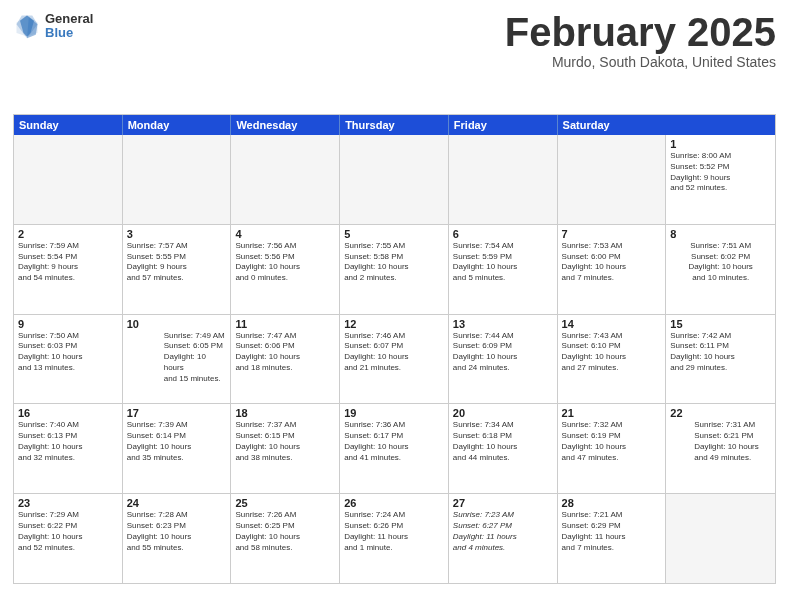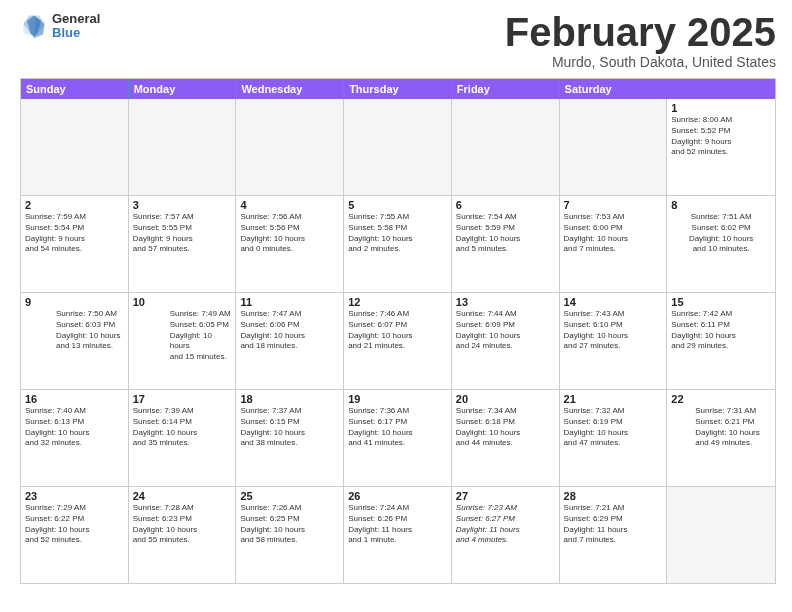--- a/index.html
+++ b/index.html
@@ -6,23 +6,24 @@
     body {
       font-family: Arial, sans-serif;
       background: #fff;
       width: 792px;
       height: 612px;
       overflow: hidden;
     }
     .page {
       width: 792px;
       height: 592px;
-      padding: 12px 16px 8px 20px;
+      padding: 12px 16px 8px 13px;
       display: flex;
       flex-direction: column;
+      gap: 36px;
     }
     .header {
       display: flex;
       justify-content: space-between;
       align-items: flex-start;
       margin-bottom: 8px;
     }
     .logo {
       display: flex;
       align-items: center;
@@ -57,21 +58,21 @@
     }
     .calendar {
       flex: 1;
       display: flex;
       flex-direction: column;
       border: 1px solid #ccc;
     }
     .cal-header {
       display: grid;
       grid-template-columns: repeat(7, 1fr);
-      background: #8b5cf6;
+      background: #1d4ed8;
     }
     .cal-header-cell {
       color: #fff;
       font-size: 11px;
       font-weight: bold;
       padding: 4px 5px;
       text-align: left;
       border-right: 1px solid #5a85d0;
     }
     .cal-header-cell:last-child { border-right: none; }
@@ -208,21 +209,21 @@
             <span class="day-num">8</span>
             <div class="cell-text" style="white-space: pre-line; text-align: center;">Sunrise: 7:51 AM
 Sunset: 6:02 PM
 Daylight: 10 hours
 and 10 minutes.</div>
           </div>
         </div>
         <div class="cal-row">
           <div class="cal-cell">
             <span class="day-num">9</span>
-            <div class="cell-text" style="white-space: pre-line; margin-left: 31px;">Sunrise: 7:50 AM
+            <div class="cell-text" style="white-space: pre-line;">Sunrise: 7:50 AM
 Sunset: 6:03 PM
 Daylight: 10 hours
 and 13 minutes.</div>
           </div>
           <div class="cal-cell">
             <span class="day-num">10</span>
             <div class="cell-text" style="white-space: pre-line; margin-left: 37px;">Sunrise: 7:49 AM
 Sunset: 6:05 PM
 Daylight: 10 hours
 and 15 minutes.</div>

